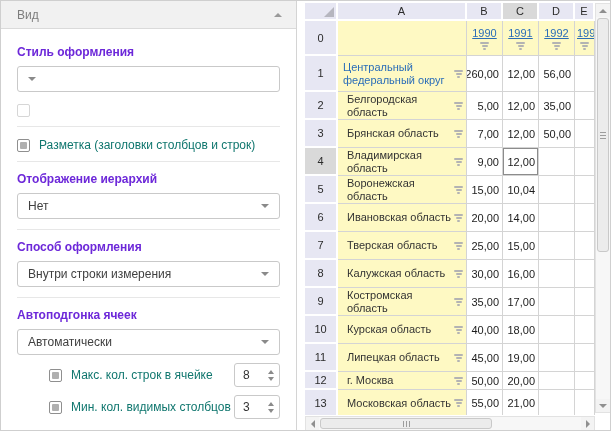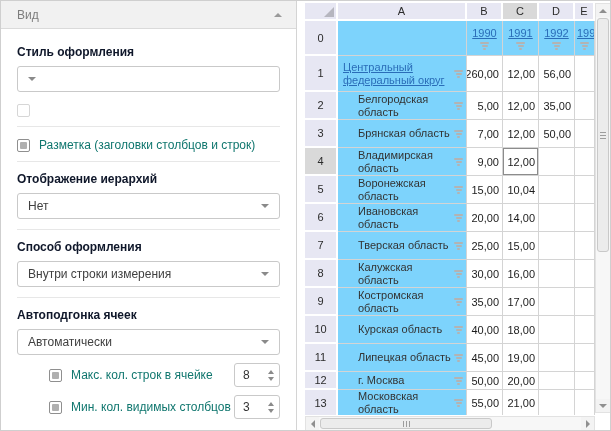--- a/index.html
+++ b/index.html
@@ -6,21 +6,21 @@
   html,body { width:611px; height:431px; }
   body { font-family:"Liberation Sans", sans-serif; background:#fff; position:relative; }
   .app { position:absolute; left:0; top:0; width:611px; height:431px; border:1px solid #cfcfcf; background:#fff; overflow:hidden; }
 
   
   .panel { position:absolute; left:0; top:0; width:296px; height:429px; background:#fff; border-right:1px solid #d4d4d4; overflow:hidden; }
   .panel-header { height:28px; background:#f1f1f1; border-bottom:1px solid #dadada; display:flex; align-items:center; padding:0 14px 0 16px; }
   .panel-title { font-size:12px; color:#7d7d7d; flex:1; }
   .tri-up-sm { width:0; height:0; border-left:4px solid transparent; border-right:4px solid transparent; border-bottom:4px solid #9a9a9a; }
   .panel-body { padding:0 16px; }
-  .sect-label { font-size:12px; font-weight:bold; color:#0f172a; height:15px; line-height:15px; }
+  .sect-label { font-size:12px; font-weight:bold; color:#6d28d9; height:15px; line-height:15px; }
   .mt16{margin-top:16px} .mt10{margin-top:10px} .mt8{margin-top:8px} .mt6{margin-top:6px}
   .select { height:26px; border:1px solid #c9c9c9; border-radius:3px; background:#fff; display:flex; align-items:center; padding:0 10px; cursor:default; }
   .select-text { flex:1; font-size:12px; color:#404040; white-space:nowrap; overflow:hidden; }
   .caret-down { width:0; height:0; border-left:4px solid transparent; border-right:4px solid transparent; border-top:4px solid #8a8a8a; }
   .hr { border-top:1px solid #e7e7e7; height:1px; }
   .cbrow { display:flex; align-items:center; height:16px; }
   .cb { width:13px; height:13px; border:1px solid #8f8f8f; border-radius:2px; background:#fff; margin-right:9px; position:relative; flex:none; }
   .cb::after { content:""; position:absolute; left:2px; top:2px; width:7px; height:7px; background:#b0b0b0; border-radius:1px; }
   .cb.disabled { border-color:#d6d6d6; }
   .cb.disabled::after { display:none; }
@@ -38,27 +38,27 @@
   .grid { position:absolute; left:0; top:1px; width:290px; height:412px; overflow:hidden; background:#fff; }
   .tr { display:flex; width:290px; }
   .th, .td { flex:none; overflow:hidden; }
   .th { background:#e7e7f3; border-right:2px solid #fff; border-bottom:2px solid #fff; display:flex; align-items:center; justify-content:center; font-size:11px; color:#2b2b2b; }
   .th.sel { background:#d9d9d9; }
   .w-rh{width:33px} .w-a{width:129px} .w-b{width:36px} .w-c{width:36px} .w-d{width:36px} .w-e{width:20px}
   .hdr-row { height:18px; }
   .corner { position:relative; }
   .corner-tri { position:absolute; right:2px; bottom:2px; width:0; height:0; border-left:10px solid transparent; border-bottom:10px solid #b6b6bf; }
   .td { border-right:1px solid #d4d4d4; border-bottom:1px solid #d4d4d4; background:#fff; }
-  .td.yel { background:#7dd3fc; }
+  .td.yel { background:#fef9c3; }
   .td.n { display:flex; align-items:center; justify-content:flex-end; padding-right:3px; font-size:11px; color:#1c1c1c; }
   .td.selc { box-shadow:inset 0 0 0 1px #8c8c8c; }
   .acell { display:flex; align-items:center; padding:0 3px 0 5px; }
-  .acell.indent { padding-left:20px; }
+  .acell.indent { padding-left:9px; }
   .rtext { flex:1; font-size:11px; color:#333; line-height:13px; }
-  .rlink { color:#2a6db8; text-decoration:underline; cursor:pointer; }
+  .rlink { color:#2a6db8; cursor:pointer; }
   .yearcell { display:flex; flex-direction:column; align-items:center; justify-content:center; gap:3px; }
   .yearcell.clip { align-items:flex-start; padding-left:2px; }
   .ylink { font-size:11px; color:#2a6db8; text-decoration:underline; white-space:nowrap; cursor:pointer; }
   .fico { display:inline-flex; flex-direction:column; align-items:center; gap:1px; margin-left:2px; flex:none; cursor:pointer; }
   .fico i { display:block; height:2px; background:#b3b3b3; border-radius:1px; }
   .fico i:nth-child(1){width:9px} .fico i:nth-child(2){width:6px} .fico i:nth-child(3){width:3px}
 
   
   .vsb { position:absolute; left:290px; top:1px; width:16px; height:410px; background:#f7f7f7; border:1px solid #e2e2e2; }
   .hsb { position:absolute; left:0; top:414px; width:290px; height:15px; background:#f7f7f7; border:1px solid #e2e2e2; }

